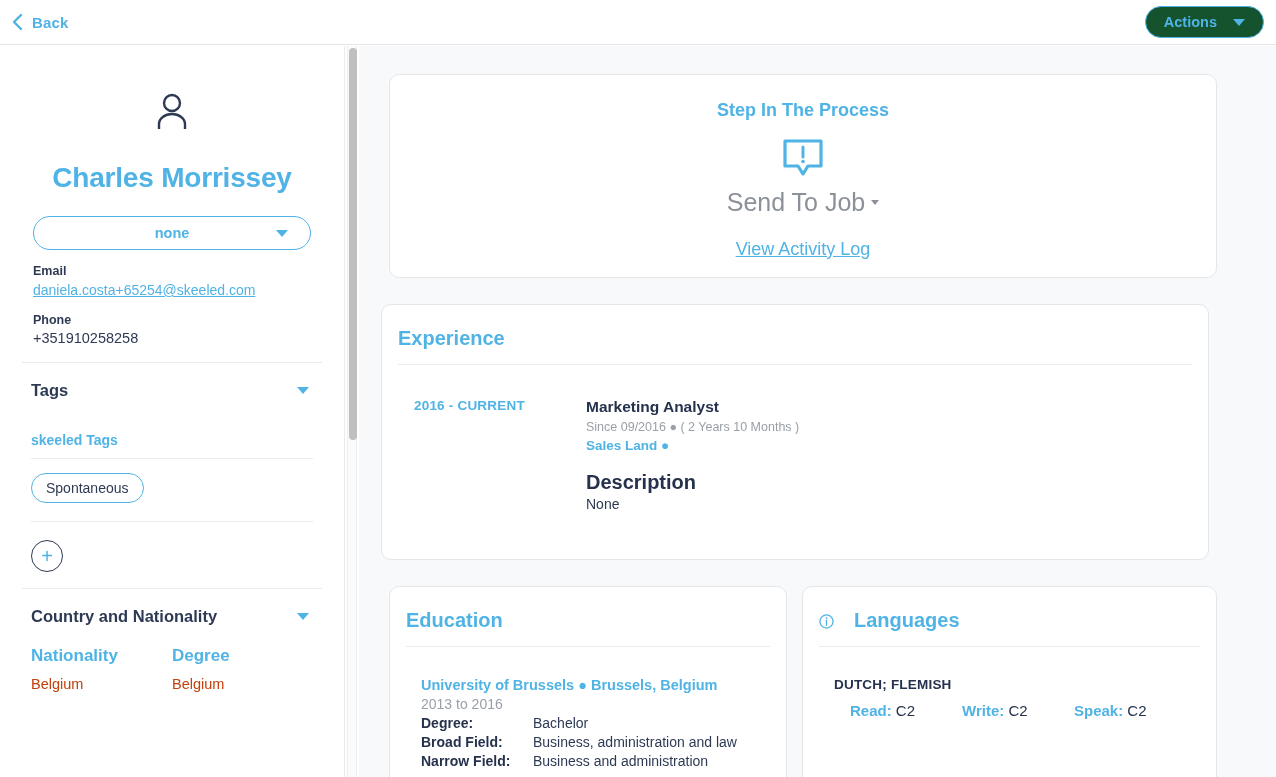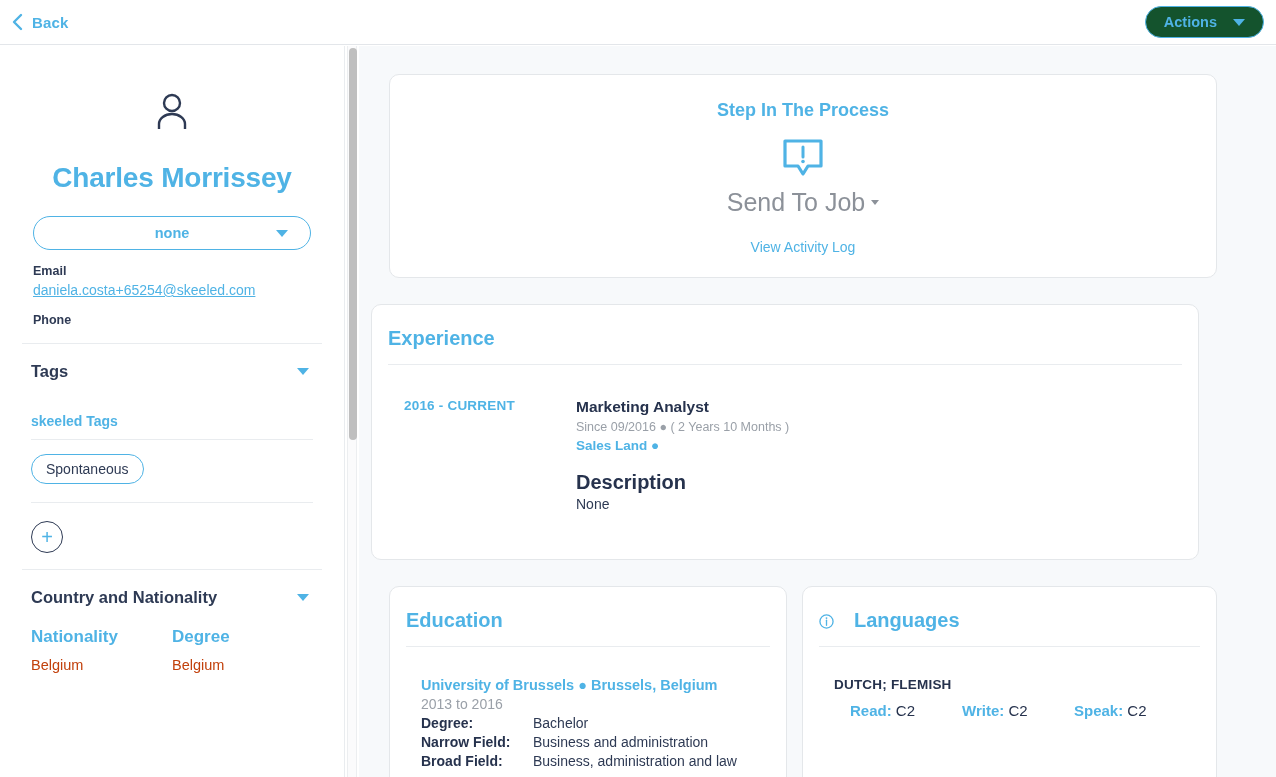--- a/index.html
+++ b/index.html
@@ -114,39 +114,39 @@
 
   
   .main {
     position: absolute; top: 46px; left: 359px; width: 917px; height: 731px;
     background: #f7f9fb; overflow: hidden;
   }
   .card {
     background: #ffffff; border: 1px solid #e4e7ea; border-radius: 10px;
   }
   .card.step { position: absolute; left: 30px; top: 28px; width: 828px; height: 204px; }
-  .card.exp  { position: absolute; left: 12px; top: 258px; width: 828px; height: 256px; }
+  .card.exp  { position: absolute; left: 22px; top: 258px; width: 828px; height: 256px; }
   .card.edu  { position: absolute; left: 30px; top: 540px; width: 398px; height: 240px; }
   .card.lang { position: absolute; left: 443px; top: 540px; width: 415px; height: 240px; }
 
   .step-title {
     color: #4fb3e5; font-size: 18px; font-weight: 600; text-align: center;
     padding-top: 25px;
   }
   .step-icon-wrap { display: flex; justify-content: center; margin-top: 17px; }
   .step-icon { width: 44px; height: 42px; display: block; }
   .step-action {
     display: flex; align-items: center; justify-content: center; gap: 6px;
     margin-top: 8px; cursor: pointer;
   }
   .step-action .lbl { color: #8c9199; font-size: 25px; font-weight: 400; }
   .step-action .caret-down { border-top-color: #8c9199; }
   .step-link-wrap { display: flex; justify-content: center; margin-top: 22px; }
   .step-link {
-    color: #4fb3e5; font-size: 14px; cursor: pointer;
+    color: #4fb3e5; font-size: 18px; text-decoration: underline; cursor: pointer;
   }
 
   .card-head {
     color: #4fb3e5; font-size: 20px; font-weight: 600;
     padding: 22px 0 0 16px;
   }
   .card-head.with-icon { display: flex; align-items: center; gap: 20px; }
   .info-icon { width: 15px; height: 15px; display: block; margin-top: 2px; }
   .card-rule { height: 1px; background: #e9ecef; margin: 14px 16px 0 16px; }
 
@@ -213,20 +213,21 @@
         <span class="caret-down"></span>
       </div>
 
       <div class="field-block">
         <div class="field-label">Email</div>
         <a class="field-link">daniela.costa+65254@skeeled.com</a>
       </div>
 
       <div class="field-block">
         <div class="field-label">Phone</div>
+        <div class="field-value">+351910258258</div>
       </div>
 
       <div class="sb-divider"></div>
 
       <div class="sec-head">
         <span class="sec-title">Tags</span>
         <span class="caret-down"></span>
       </div>
       <div class="sec-sub">skeeled Tags</div>
       <div class="thin-rule"></div>
@@ -301,26 +302,26 @@
       <div class="card-head">Education</div>
       <div class="card-rule"></div>
       <div class="edu-body">
         <div class="edu-school">University of Brussels ● Brussels, Belgium</div>
         <div class="edu-years">2013 to 2016</div>
         <div class="edu-line">
           <div class="edu-k">Degree:</div>
           <div class="edu-v">Bachelor</div>
         </div>
         <div class="edu-line">
+          <div class="edu-k">Broad Field:</div>
+          <div class="edu-v">Business, administration and law</div>
+        </div>
+        <div class="edu-line">
           <div class="edu-k">Narrow Field:</div>
           <div class="edu-v">Business and administration</div>
-        </div>
-        <div class="edu-line">
-          <div class="edu-k">Broad Field:</div>
-          <div class="edu-v">Business, administration and law</div>
         </div>
       </div>
     </div>
 
     <div class="card lang">
       <div class="card-head with-icon">
         <svg class="info-icon" viewBox="0 0 16 16">
           <circle cx="8" cy="8" r="7" fill="none" stroke="#4fb3e5" stroke-width="1.4"></circle>
           <circle cx="8" cy="4.3" r="0.95" fill="#4fb3e5"></circle>
           <line x1="8" y1="6.6" x2="8" y2="12" stroke="#4fb3e5" stroke-width="1.4" stroke-linecap="round"></line>

